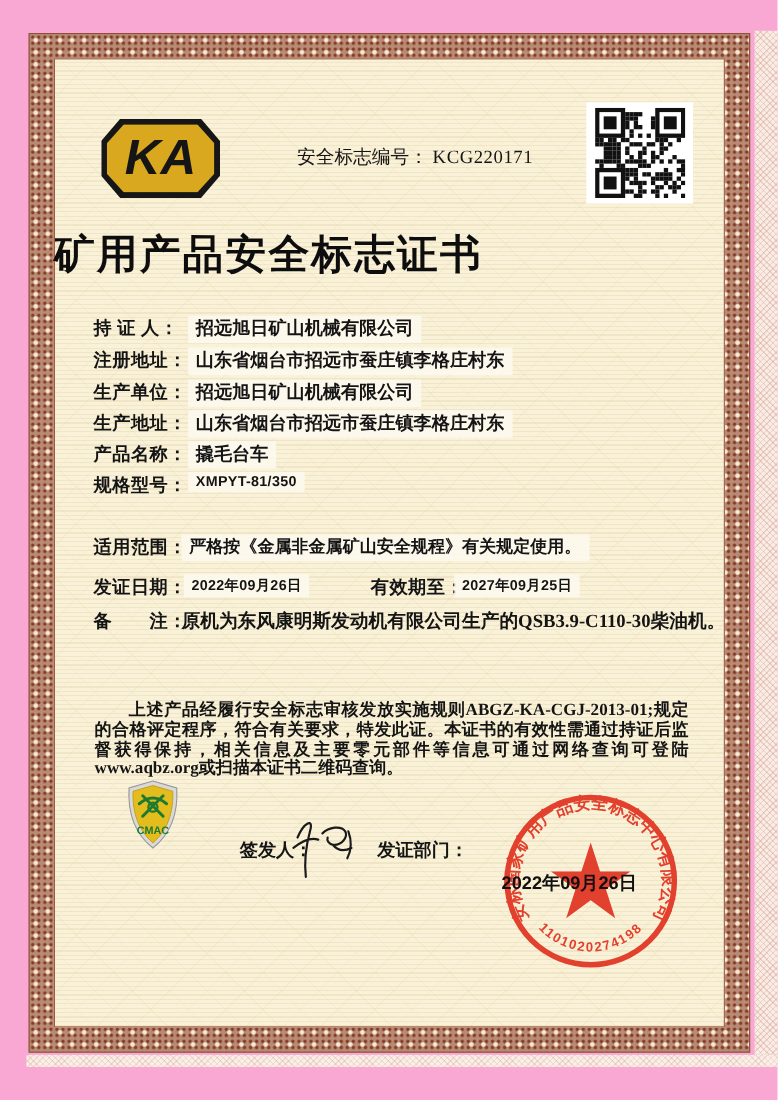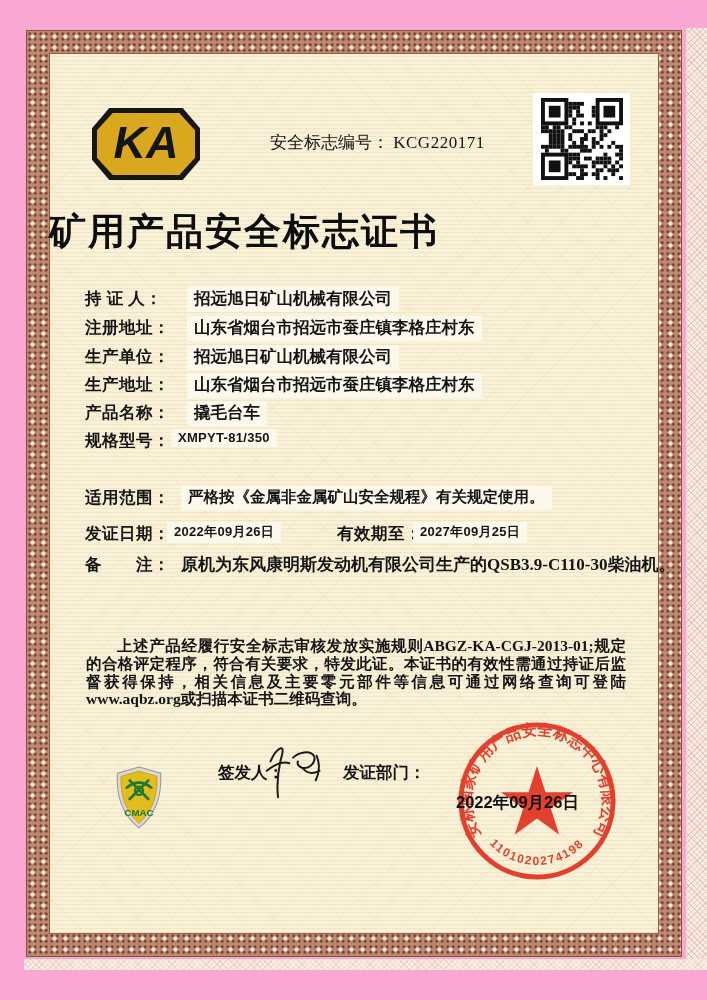--- a/index.html
+++ b/index.html
@@ -53,27 +53,27 @@
   .qr{position:absolute;left:533px;top:93px;width:97px;height:92px;background:#ffffff;z-index:3;
       display:flex;align-items:center;justify-content:center;}
 
   .title{position:absolute;left:49px;top:207px;width:610px;text-align:left;z-index:3;
     font-size:37px;font-weight:900;letter-spacing:2px;color:#0d0d0d;white-space:nowrap;}
 
   .row{position:absolute;left:85px;height:24px;font-size:16.5px;white-space:nowrap;z-index:3;}
   .row .lab{font-weight:600;letter-spacing:0.5px;}
   .row .val{position:absolute;top:-1px;}
   .valbox{background:rgba(253,249,238,0.92);padding:1px 7px 2px 7px;}
-  .val-cjk{font-weight:700;margin-left:16px;}
+  .val-cjk{font-weight:700;}
   .val-alnum{font-family:"Liberation Sans",sans-serif;font-weight:700;font-size:13px;letter-spacing:0.3px;}
 
   .statement{position:absolute;left:86px;top:637px;width:540px;z-index:3;
     font-size:15.5px;line-height:17.8px;font-weight:700;text-indent:31px;text-align:justify;color:#141414;}
 
-  .badge{position:absolute;left:113px;top:766px;z-index:3;}
+  .badge{position:absolute;left:113px;top:709px;z-index:3;}
 
   .sig-label{position:absolute;left:218px;top:762px;font-size:16.5px;font-weight:700;z-index:3;white-space:nowrap;}
   .dept-label{position:absolute;left:343px;top:762px;font-size:16.5px;font-weight:600;z-index:3;white-space:nowrap;}
   .signature{position:absolute;left:256px;top:735px;z-index:3;}
 
   .stamp{position:absolute;left:455px;top:719px;width:164px;height:164px;z-index:4;opacity:0.96;}
   .stamp-date{position:absolute;left:456px;top:792px;z-index:6;font-size:16.5px;font-weight:700;
     font-family:"Liberation Sans",sans-serif;color:#101010;white-space:nowrap;}
 </style>
 </head>

